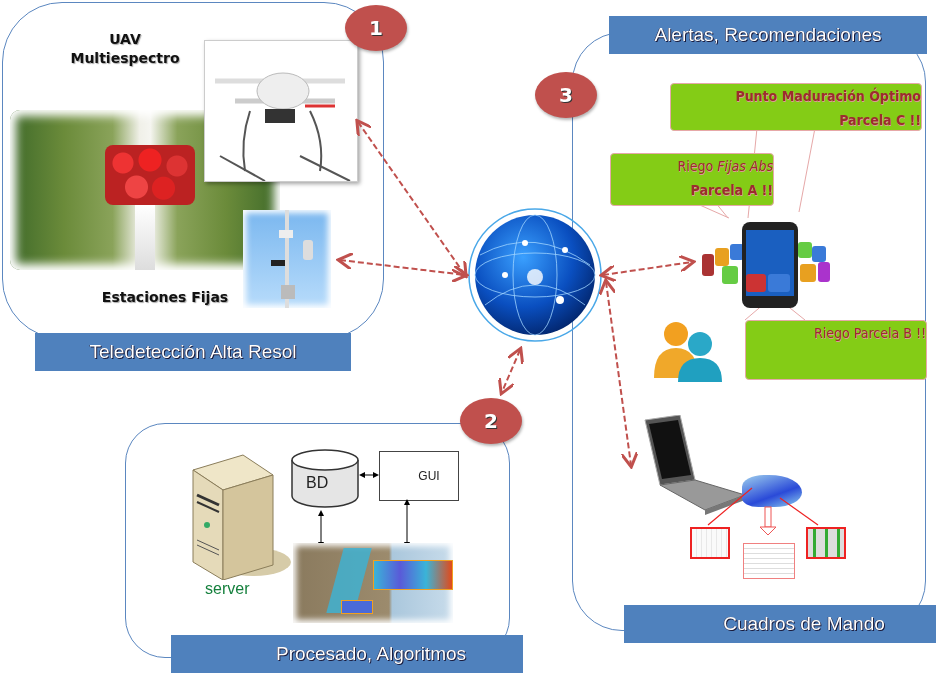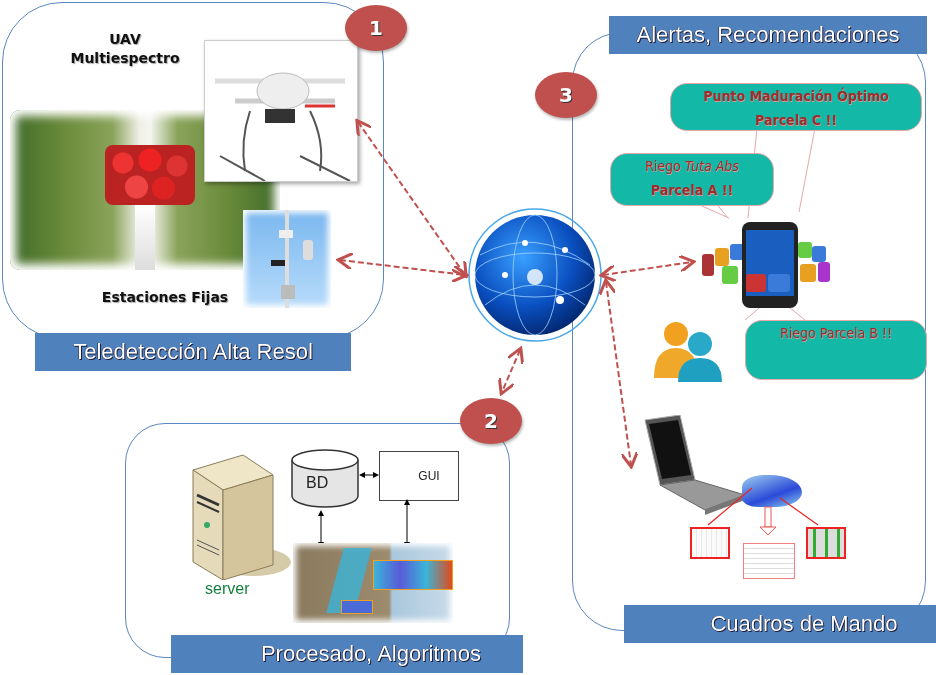--- a/index.html
+++ b/index.html
@@ -1,26 +1,26 @@
 <!DOCTYPE html>
 <html><head>
 <meta charset="utf-8">
 <style>
   html,body{margin:0;padding:0;background:#fff;}
   body{width:936px;height:675px;position:relative;overflow:hidden;font-family:"Liberation Sans",sans-serif;}
   .abs{position:absolute;}
   .panel{position:absolute;border:1px solid #5b87c0;border-radius:60px;background:#fff;}
-  .titlebar{position:absolute;background:#4f81bd;color:#fff;font-family:"Liberation Sans",sans-serif;font-size:22px;text-align:right;
+  .titlebar{position:absolute;background:#4f81bd;color:#fff;font-family:"Liberation Sans",sans-serif;font-size:19px;text-align:right;
     text-shadow:1px 1px 0 #1a1a3a,-0.5px -0.5px 0 #1a1a3a;display:flex;align-items:center;justify-content:center;}
   .badge{position:absolute;width:62px;height:46px;border-radius:50%;background:#c0504d;color:#fff;font-family:"DejaVu Sans",sans-serif;
     font-weight:bold;font-size:20px;display:flex;align-items:center;justify-content:center;text-shadow:1px 1px 0 #333;
     box-shadow:1px 2px 3px rgba(0,0,0,0.3);}
   .lbl-bold{position:absolute;font-family:"DejaVu Sans",sans-serif;font-weight:bold;font-size:14px;color:#111;text-align:center;
     text-shadow:1px 1px 1px #aaa;line-height:19px;}
-  .callout{position:absolute;border:1px solid #e6a8a8;border-radius:17px;background:#14b8a6;text-align:center;
+  .callout{position:absolute;border:1px solid #e6a8a8;border-radius:4px;background:#84cc16;text-align:right;
     font-family:"DejaVu Sans Condensed","DejaVu Sans",sans-serif;font-size:14px;color:#9b2d2d;line-height:24px;
     text-shadow:0.5px 0.5px 0 #d99;}
   .callout b{font-weight:normal;}
   .callout i{font-style:italic;}
 </style>
 </head>
 <body>
 
 <div class="panel" style="left:2px;top:2px;width:380px;height:335px;"></div>
 
@@ -132,21 +132,21 @@
   <polyline points="40,5 65,25" fill="none" stroke="#e6a8a8"></polyline>
 </svg>
 
 <div class="callout" style="left:670px;top:83px;width:250px;height:46px;">
   <div style="font-weight:bold;">Punto Maduración Óptimo</div>
   <div style="font-weight:bold;">Parcela C !!</div>
 </div>
 
 <div class="callout" style="left:610px;top:153px;width:162px;height:51px;">
   <div>
-    <span>Riego </span><i>Tuta Abs</i>
+    <span>Riego </span><i>Fijas Abs</i>
   </div>
   <div style="font-weight:bold;">Parcela A !!</div>
 </div>
 
 <div class="abs" style="left:700px;top:218px;width:140px;height:90px;">
   <svg width="140" height="90" viewBox="0 0 140 90">
     <ellipse cx="70" cy="45" rx="66" ry="20" fill="none" stroke="#fff"></ellipse>
     <rect x="2" y="36" width="12" height="22" rx="3" fill="#a33"></rect>
     <rect x="15" y="30" width="14" height="18" rx="3" fill="#e8a020"></rect>
     <rect x="30" y="26" width="14" height="16" rx="3" fill="#3a7ad8"></rect>

